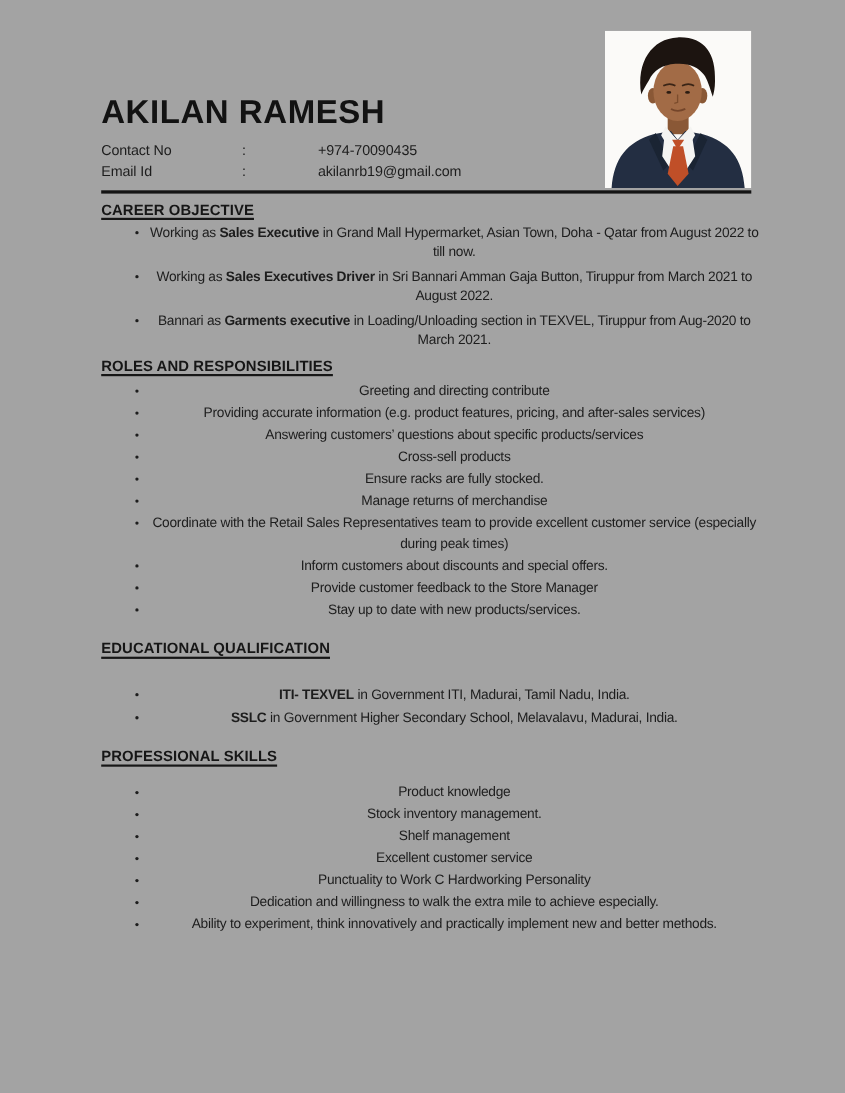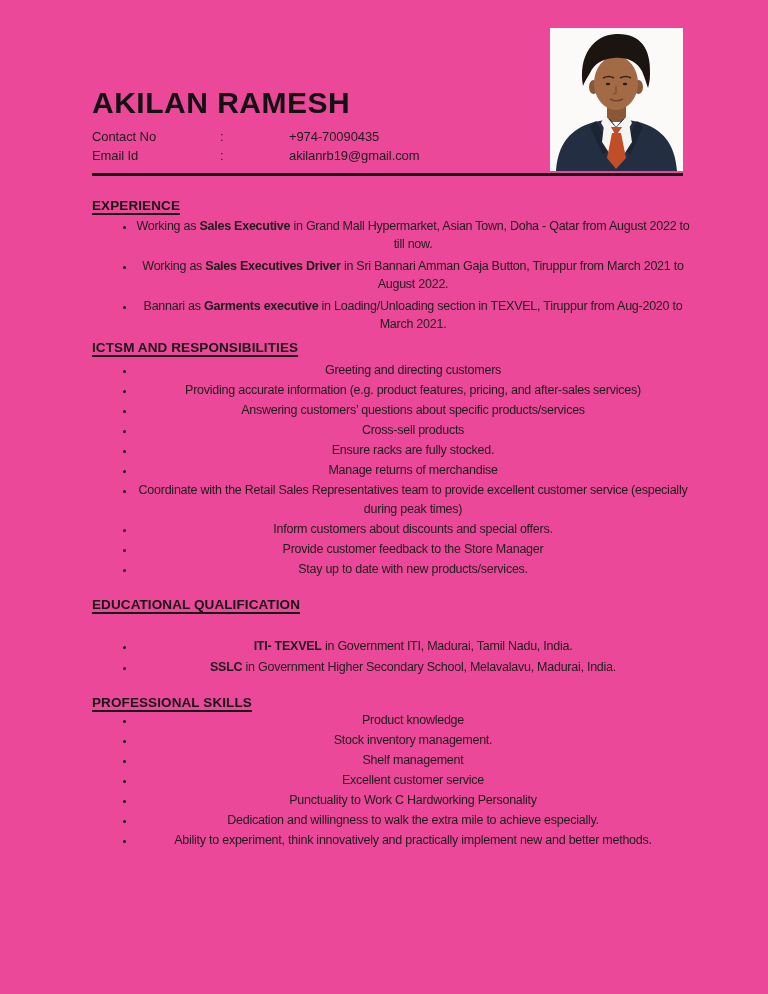--- a/index.html
+++ b/index.html
@@ -6,21 +6,21 @@
   body {
     width: 768px; height: 994px;
     background: #ffffff;
     font-family: "Liberation Sans", sans-serif;
     color: #1d1d1d;
     -webkit-font-smoothing: antialiased;
   }
   .page {
     position: relative;
     width: 768px; height: 994px;
-    background: #ec4899;
+    background: #a3a3a3;
     overflow: hidden;
   }
   .content {
     position: absolute;
     left: 92px; top: 0;
     width: 600px;
   }
   .name {
     margin: 88px 0 0 0;
     font-size: 30px;
@@ -66,21 +66,21 @@
     list-style: disc outside;
     text-align: center;
   }
   ul.bullets li { margin: 0 0 1px 0; padding-right: 2px; }
   ul.bullets li::marker { font-size: 0.85em; }
   ul.exp-list { margin-top: 4px; }
   ul.exp-list li { line-height: 17.5px; margin-bottom: 5px; }
   ul.roles-list { margin-top: 5px; }
   ul.edu-list { margin-top: 24px; }
   ul.edu-list li { margin-bottom: 2px; }
-  ul.skills-list { }
+  ul.skills-list { margin-top: 15px; }
   b { font-weight: 700; }
 
   .photo {
     position: absolute;
     left: 550px; top: 28px;
     width: 133px; height: 143px;
   }
   .photo svg { display: block; width: 133px; height: 143px; }
 </style>
 </head>
@@ -135,35 +135,35 @@
       </div>
       <div class="contact-row">
         <span class="contact-label">Email Id</span>
         <span class="contact-colon">:</span>
         <span class="contact-value">akilanrb19@gmail.com</span>
       </div>
     </div>
 
     <div class="divider"></div>
 
-
-    <div class="section-title t-experience">EXPERIENCE</div>
+    <div class="section-title t-objective">CAREER OBJECTIVE</div>
+
     <ul class="bullets body-text exp-list">
 
         <li><span>Working as </span><b>Sales Executive</b><span> in Grand Mall Hypermarket, Asian Town, Doha - Qatar from August 2022 to till now.</span></li>
 
         <li><span>Working as </span><b>Sales Executives Driver</b><span> in Sri Bannari Amman Gaja Button, Tiruppur from March 2021 to August 2022.</span></li>
 
         <li><span>Bannari as </span><b>Garments executive</b><span> in Loading/Unloading section in TEXVEL, Tiruppur from Aug-2020 to March 2021.</span></li>
       </ul>
 
-    <div class="section-title t-roles">ICTSM AND RESPONSIBILITIES</div>
+    <div class="section-title t-roles">ROLES AND RESPONSIBILITIES</div>
     <ul class="bullets body-text roles-list">
 
-        <li>Greeting and directing customers</li>
+        <li>Greeting and directing contribute</li>
 
         <li>Providing accurate information (e.g. product features, pricing, and after-sales services)</li>
 
         <li>Answering customers’ questions about specific products/services</li>
 
         <li>Cross-sell products</li>
 
         <li>Ensure racks are fully stocked.</li>
 
         <li>Manage returns of merchandise</li>

